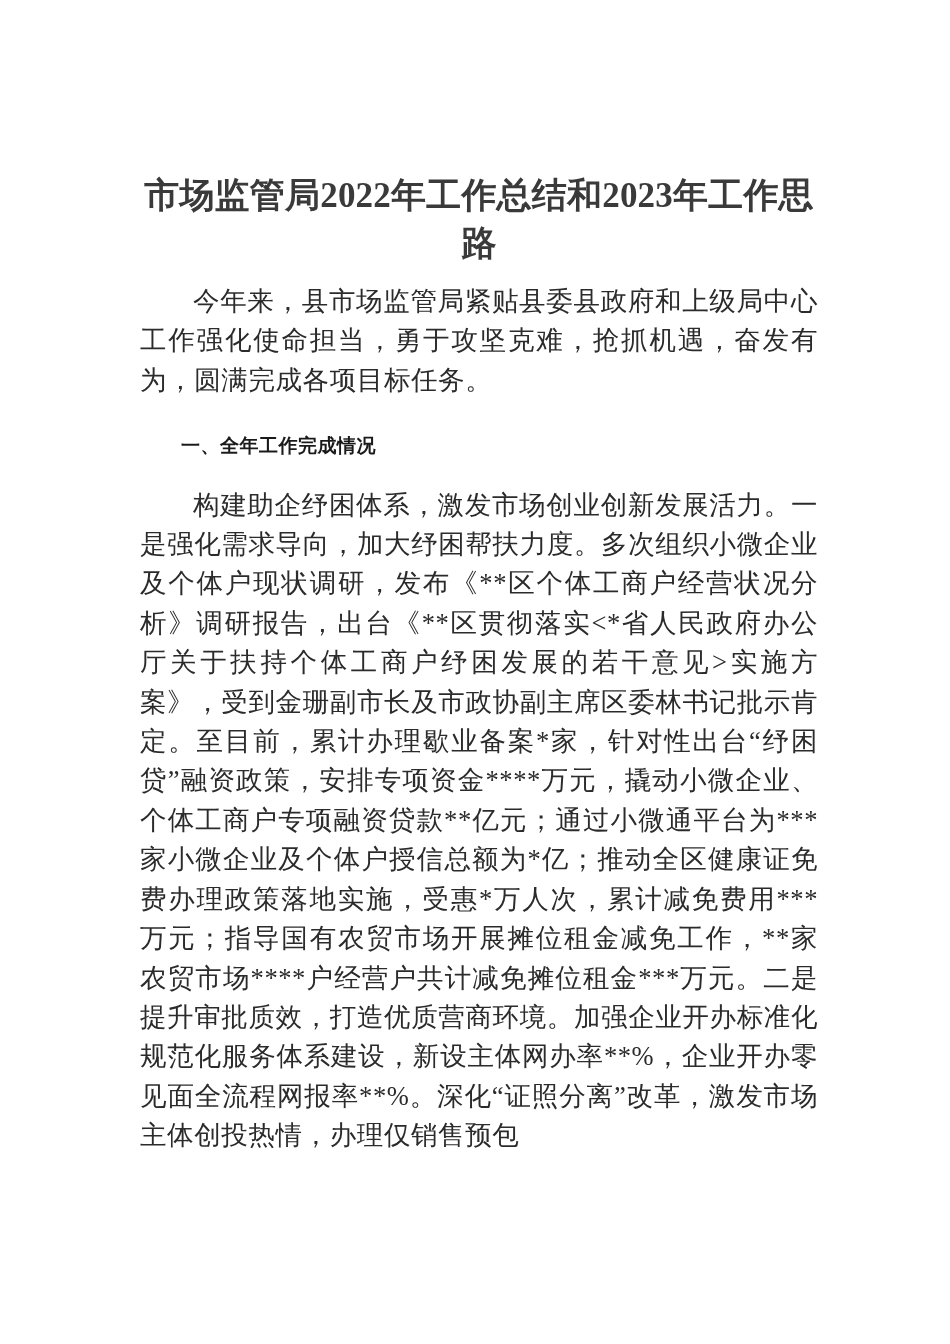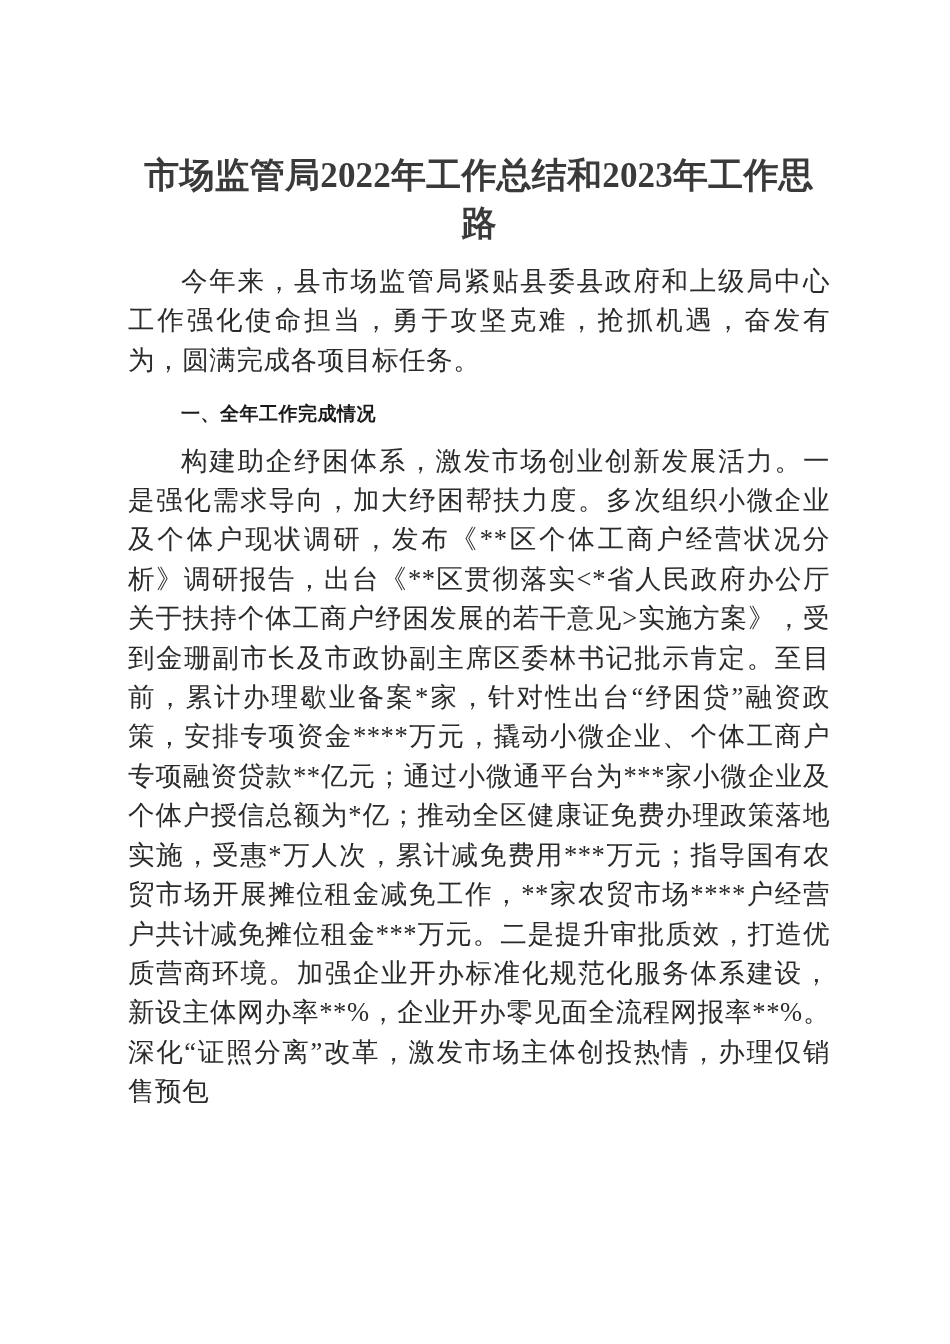--- a/index.html
+++ b/index.html
@@ -14,21 +14,21 @@
     width: 950px;
     height: 1344px;
     background: #ffffff;
     overflow: hidden;
     box-sizing: border-box;
   }
 
   .content {
     position: absolute;
     left: 128px;
-    top: 152px;
+    top: 172px;
     width: 702px;
   }
 
   
   .doc-title {
     font-family: "Liberation Serif", "DejaVu Serif", serif;
     font-weight: bold;
     font-size: 35px;
     line-height: 48px;
     text-align: center;
@@ -40,21 +40,21 @@
 
   
   .body-p {
     font-family: "Liberation Serif", "DejaVu Serif", serif;
     font-size: 26.5px;
     line-height: 39.4px;
     color: #2b2b2b;
     text-align: justify;
     text-justify: inter-character;
     text-indent: 53px;
-    margin: 0;
+    margin: 12px;
     letter-spacing: 0.6px;
     word-break: break-all;
   }
 
   
   .section-h {
     font-family: "Liberation Sans", "DejaVu Sans", sans-serif;
     font-weight: bold;
     font-size: 19px;
     line-height: 39.4px;

